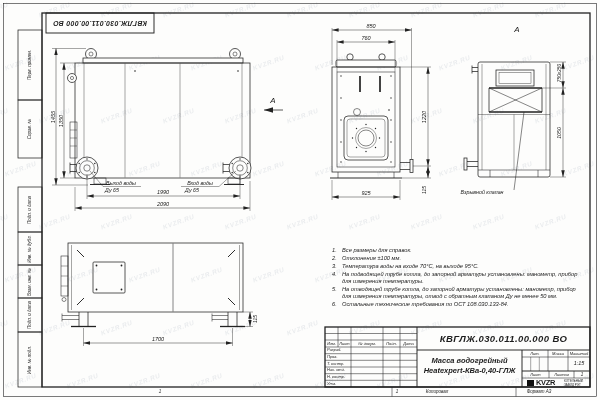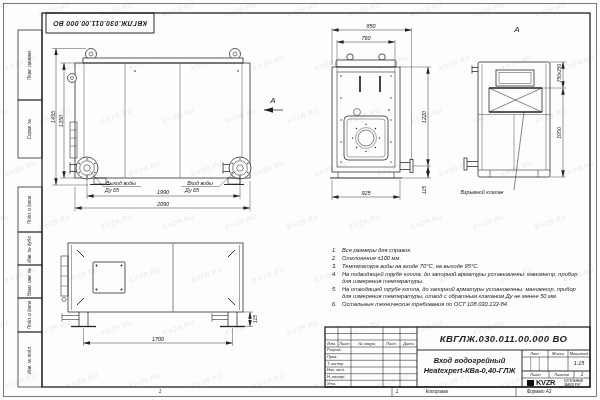--- a/index.html
+++ b/index.html
@@ -416,21 +416,21 @@
   <span class="t" style="left:344.5px;top:343.5px;font-size:4px;">Лист</span>
   <span class="t" style="left:367px;top:343.5px;font-size:4px;">№ докум.</span>
   <span class="t" style="left:391.5px;top:343.5px;font-size:4px;">Подп.</span>
   <span class="t" style="left:408.5px;top:343.5px;font-size:4px;">Дата</span>
   <span class="t tl" style="left:327px;top:350.3px;font-size:4px;">Разраб.</span>
   <span class="t tl" style="left:327px;top:357px;font-size:4px;">Пров.</span>
   <span class="t tl" style="left:327px;top:363.7px;font-size:4px;">Т. контр.</span>
   <span class="t tl" style="left:327px;top:370.3px;font-size:4px;">Нач. отд.</span>
   <span class="t tl" style="left:327px;top:377px;font-size:4px;">Н. контр.</span>
   <span class="t tl" style="left:327px;top:383.7px;font-size:4px;">Утв.</span>
-  <span class="t b" style="left:469.5px;top:361px;font-size:7.5px;">Вход водогрейный</span>
+  <span class="t b" style="left:469.5px;top:361px;font-size:7.5px;">Масса водогрейный</span>
   <span class="t b" style="left:469.5px;top:371px;font-size:7.5px;">Heatexpert-КВа-0,40-ГЛЖ</span>
   <span class="t" style="left:535px;top:353.5px;font-size:4px;">Лит.</span>
   <span class="t" style="left:558px;top:353.5px;font-size:4px;">Масса</span>
   <span class="t" style="left:579px;top:353.5px;font-size:4px;">Масштаб</span>
   <span class="t" style="left:579px;top:364px;font-size:5.5px;">1:15</span>
   <span class="t" style="left:535.5px;top:374.5px;font-size:4px;">Лист</span>
   <span class="t" style="left:561.5px;top:374.5px;font-size:4px;">Листов</span>
   <span class="t" style="left:582px;top:374.5px;font-size:4.5px;">1</span>
   <div class="logo-sq"></div>
   <span class="t tl" style="left:536px;top:382.5px;font-size:7.5px;font-weight:900;font-style:normal;letter-spacing:-.3px;">KVZR</span>

